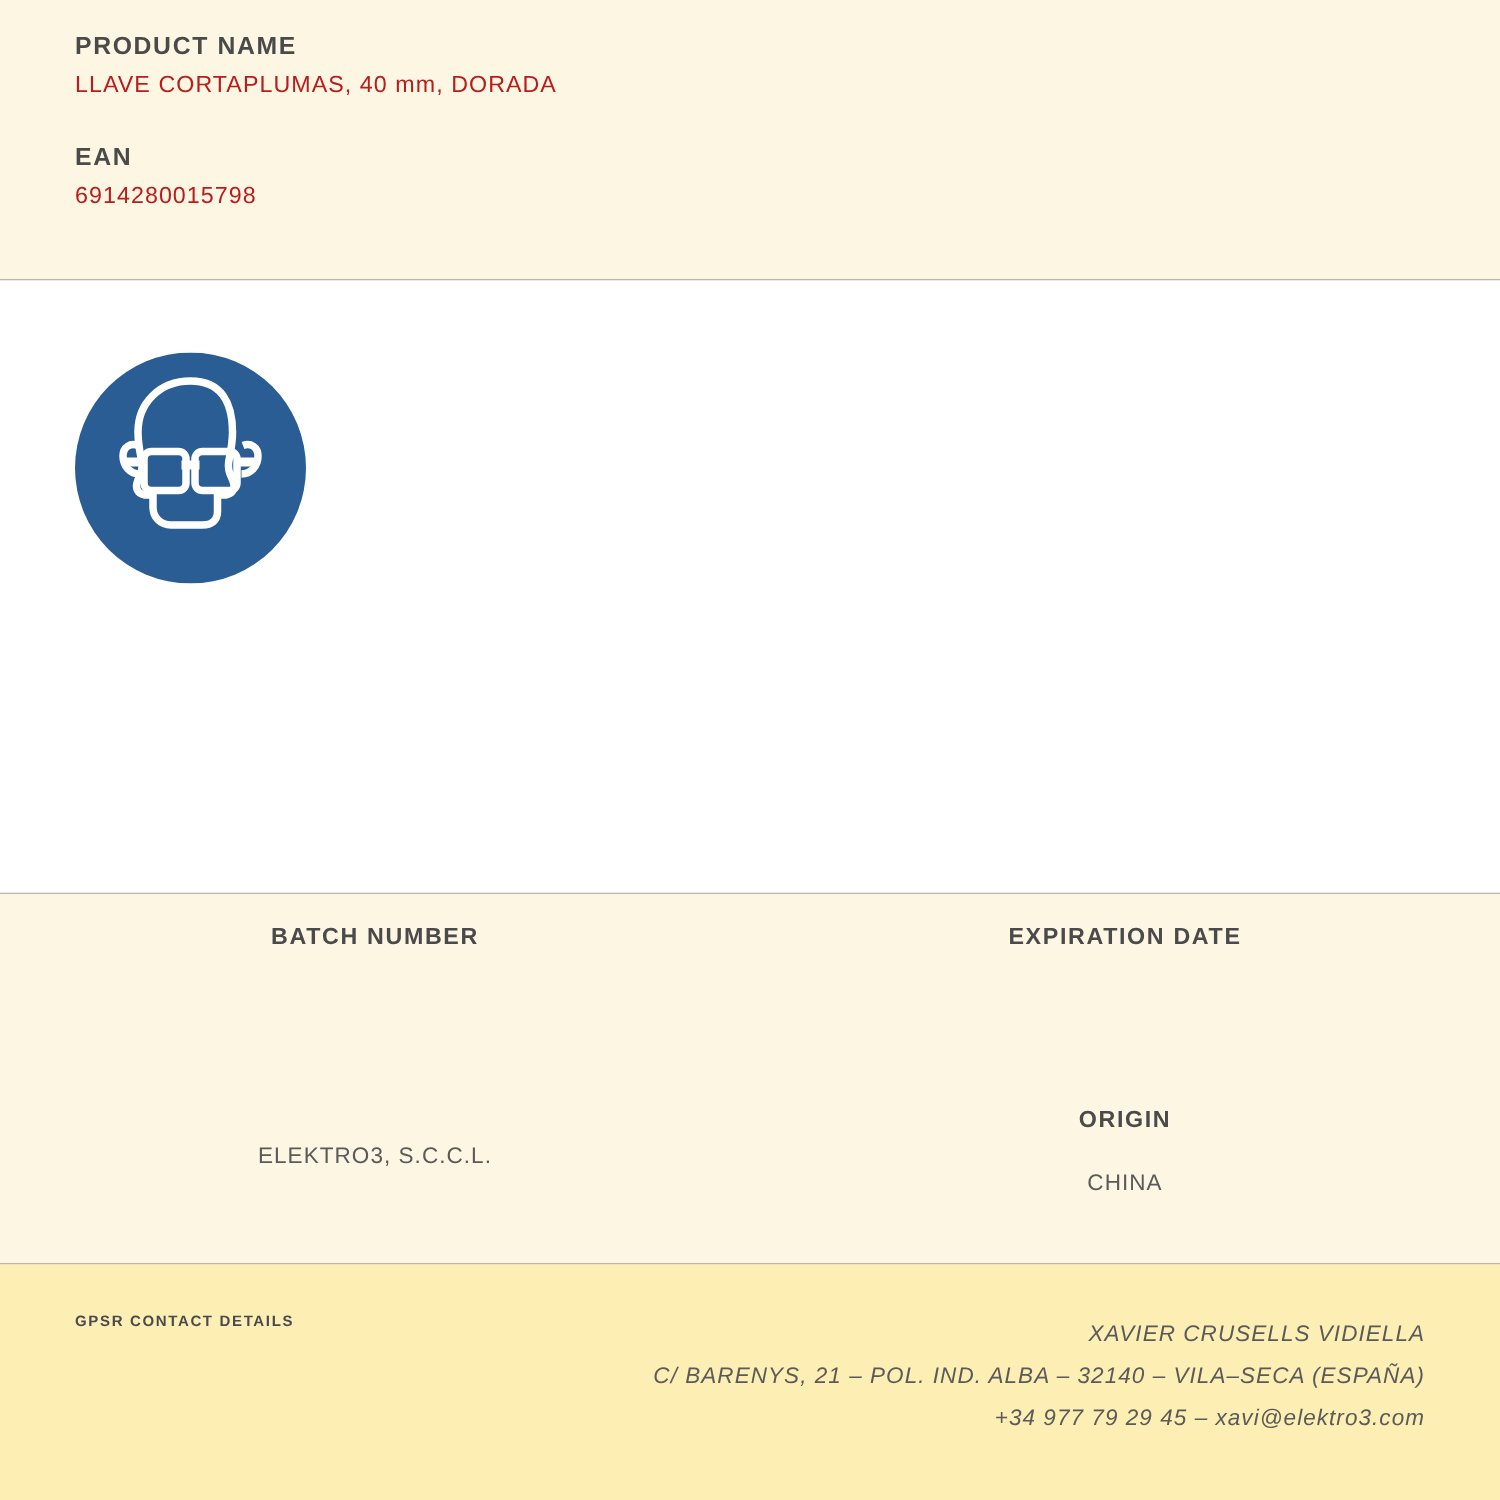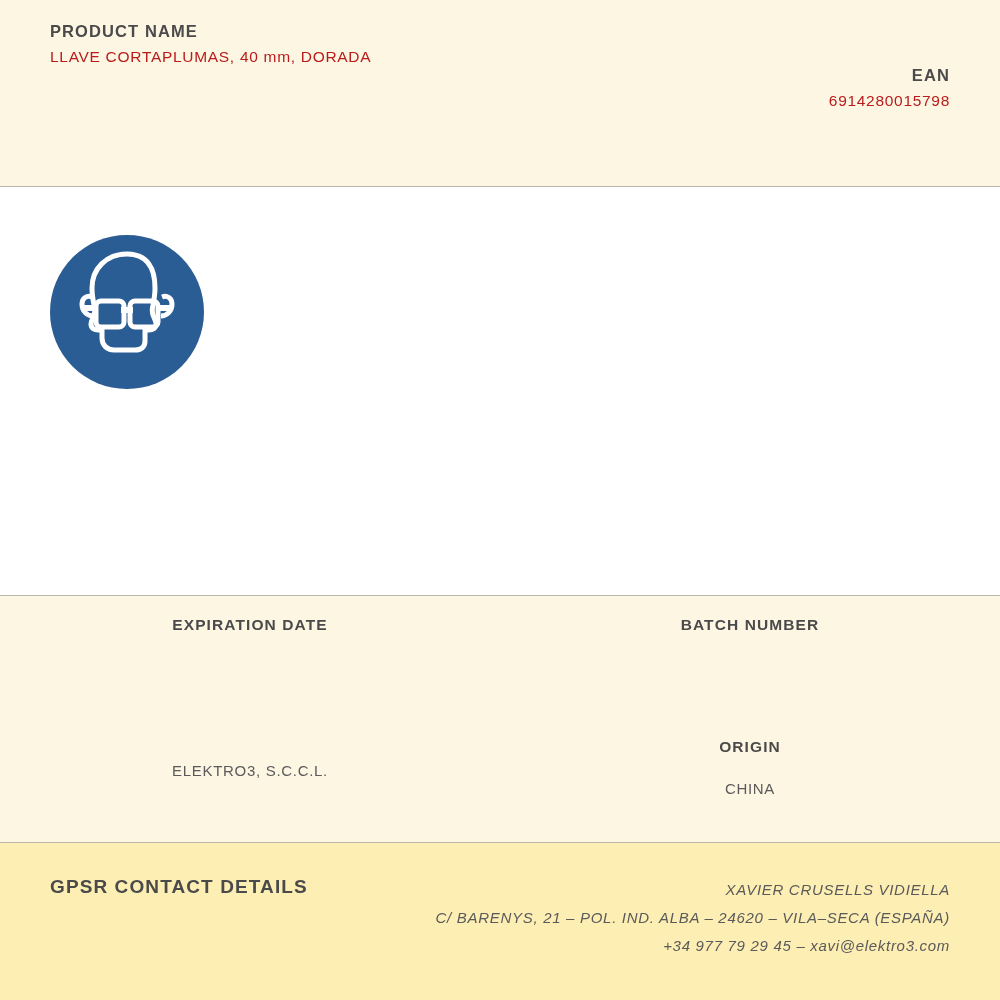--- a/index.html
+++ b/index.html
@@ -38,21 +38,21 @@
     color: #4a4a4a;
     margin: 0 0 7px 0;
   }
   .field-value {
     font-size: 15.5px;
     letter-spacing: 0.7px;
     color: #b91c1c;
     margin: 0;
   }
   .field-group + .field-group {
-    text-align: right;
+    margin-top: 30px;
   }
 
   .hr {
     height: 1px;
     background: #b9b6ac;
     width: 100%;
   }
 
   
   .picto-area {
@@ -108,21 +108,21 @@
   .footer {
     background: #fdeeb4;
     padding: 18px 50px 20px 50px;
     box-sizing: border-box;
     display: flex;
     align-items: flex-start;
     justify-content: space-between;
     height: 157px;
   }
   .footer-label {
-    font-size: 19px;
+    font-size: 10px;
     font-weight: bold;
     letter-spacing: 1.1px;
     color: #4a4a4a;
     padding-top: 15px;
     white-space: nowrap;
   }
   .footer-lines {
     text-align: right;
     font-size: 15px;
     letter-spacing: 0.7px;
@@ -168,25 +168,25 @@
       <rect x="34" y="70" width="13" height="6" fill="#ffffff"></rect>
       <rect x="107" y="70" width="13" height="6" fill="#ffffff"></rect>
     </svg>
   </div>
 
   <div class="hr"></div>
 
   <div class="mid-block">
     <div class="two-col">
       <div class="col">
+        <p class="col-title">BATCH NUMBER</p>
+        <p class="col-value"></p>
+      </div>
+      <div class="col">
         <p class="col-title">EXPIRATION DATE</p>
-        <p class="col-value"></p>
-      </div>
-      <div class="col">
-        <p class="col-title">BATCH NUMBER</p>
         <p class="col-value"></p>
       </div>
     </div>
 
     <div class="row-spacer"></div>
 
     <div class="two-col">
       <div class="col">
         <p class="col-value">ELEKTRO3, S.C.C.L.</p>
       </div>
@@ -198,18 +198,18 @@
 
     <div class="row-spacer-2"></div>
   </div>
 
   <div class="hr"></div>
 
   <div class="footer">
     <div class="footer-label">GPSR CONTACT DETAILS</div>
     <div class="footer-lines">
       <div>XAVIER CRUSELLS VIDIELLA</div>
-      <div>C/ BARENYS, 21 – POL. IND. ALBA – 24620 – VILA–SECA (ESPAÑA)</div>
+      <div>C/ BARENYS, 21 – POL. IND. ALBA – 32140 – VILA–SECA (ESPAÑA)</div>
       <div>+34 977 79 29 45 – xavi@elektro3.com</div>
     </div>
   </div>
 
 </div>
 
 </body></html>

